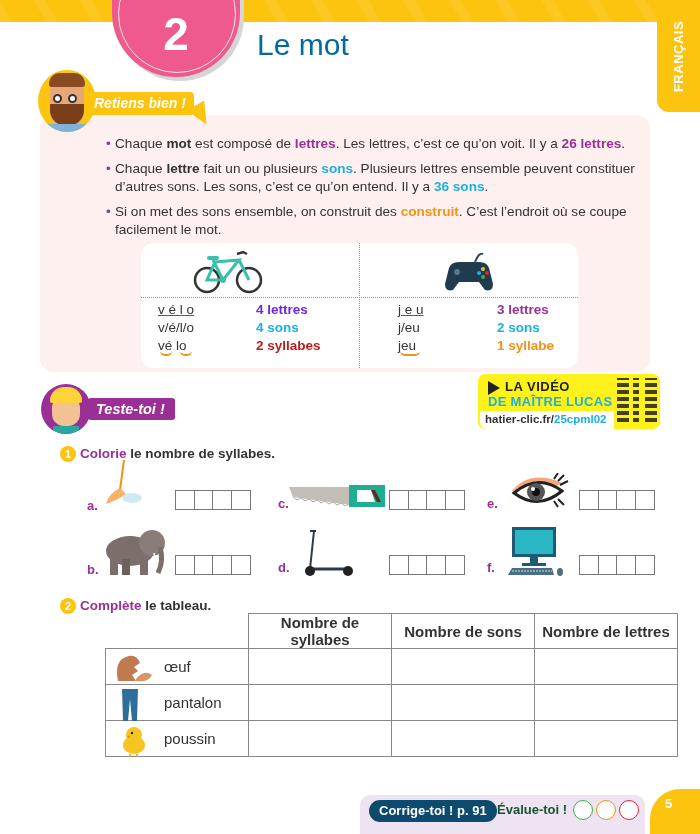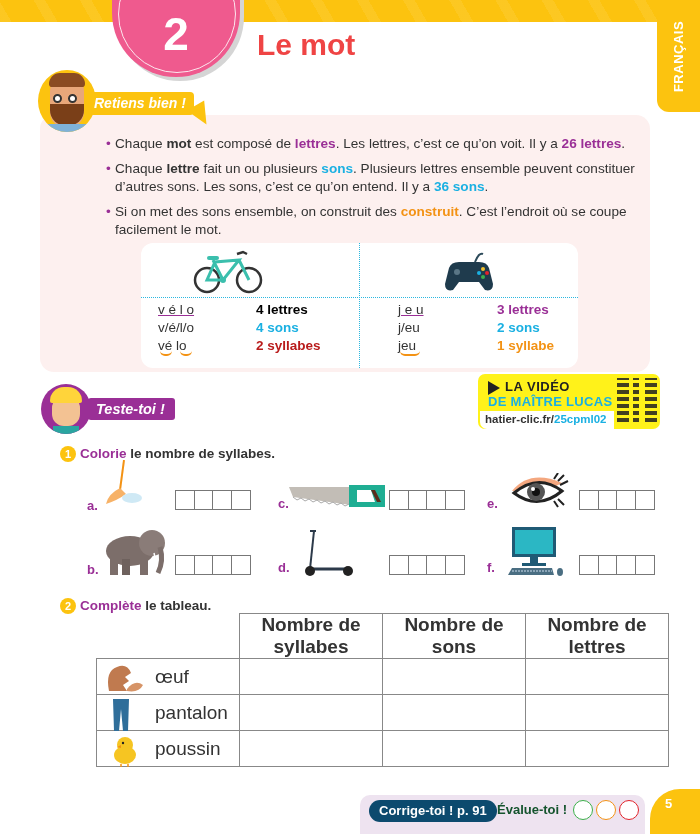--- a/index.html
+++ b/index.html
@@ -10,21 +10,21 @@
   .top-band::after { content: ""; position: absolute; left: 0; right: 0; top: 0; bottom: 0;
     background: repeating-linear-gradient(60deg, rgba(255,255,255,0.08) 0 10px, transparent 10px 40px); }
   .side-tab { position: absolute; left: 657px; top: 0; width: 43px; height: 112px; background: #fcc30f; border-bottom-left-radius: 12px; }
   .side-tab-label { position: absolute; left: 0; top: 0; width: 43px; height: 112px; display: flex; align-items: center; justify-content: center; }
   .side-tab-label span { transform: rotate(-90deg); color: #fff; font-weight: bold; font-size: 13px; letter-spacing: 0.5px; white-space: nowrap; }
 
   .chapter-badge { position: absolute; left: 112px; top: -15px; width: 128px; height: 92px; }
   .chapter-circle { position: absolute; left: 0; top: 0; width: 128px; height: 92px; border-radius: 0 0 64px 64px; background: #ef5a8e; box-shadow: 4px 4px 0 #d5d5d5; overflow: hidden; }
   .chapter-circle::before { content: ""; position: absolute; left: 6px; top: -30px; width: 116px; height: 116px; border-radius: 50%; border: 1.5px solid rgba(255,255,255,0.85); }
   .chapter-num { position: absolute; left: 0; top: 22px; width: 128px; text-align: center; color: #fff; font-weight: bold; font-size: 46px; }
-  .page-title { position: absolute; left: 257px; top: 28px; font-size: 30px; font-weight: bold; color: #ef4444; }
+  .page-title { position: absolute; left: 257px; top: 28px; font-size: 30px; font-weight: normal; color: #0369a1; }
 
   .retiens-box { position: absolute; left: 40px; top: 115px; width: 610px; height: 257px; background: #fdf0ef; border-radius: 14px; }
   .retiens-avatar { position: absolute; left: 38px; top: 70px; width: 58px; height: 62px; border-radius: 50%; background: #fcc30f; overflow: hidden; }
   .face { position: absolute; left: 12px; top: 6px; width: 34px; height: 52px; border-radius: 15px 15px 16px 16px; background: #e8a77a; }
   .hair { position: absolute; left: 11px; top: 3px; width: 36px; height: 14px; border-radius: 14px 14px 4px 4px; background: #8a4b22; }
   .beard { position: absolute; left: 12px; top: 34px; width: 34px; height: 22px; border-radius: 0 0 16px 16px; background: #7a3f18; }
   .eye { position: absolute; top: 24px; width: 9px; height: 9px; border-radius: 50%; background: #fff; border: 2px solid #333; }
   .shirt { position: absolute; left: 8px; top: 54px; width: 42px; height: 12px; background: #7fb2d8; }
   .retiens-ribbon { position: absolute; left: 88px; top: 92px; height: 23px; padding: 0 8px 0 6px; background: #fcc30f; border-radius: 4px; color: #fff; font-weight: bold; font-style: italic; font-size: 14px; line-height: 23px; }
   .ribbon-arrow { position: absolute; left: 191px; top: 104px; width: 0; height: 0; border-left: 10px solid transparent; border-right: 10px solid transparent; border-top: 22px solid #fcc30f; transform: rotate(-30deg); }
@@ -65,21 +65,21 @@
   .step-num { position: absolute; width: 16px; height: 16px; border-radius: 50%; background: #fcc30f; color: #fff; font-size: 11px; font-weight: bold; text-align: center; line-height: 16px; }
   .step-text { position: absolute; font-size: 13.5px; font-weight: bold; color: #333; }
   .step-text .verb { color: #9a2f96; }
 
   .item-letter { position: absolute; font-size: 13px; font-weight: bold; color: #9a2f96; }
   .boxes { position: absolute; display: flex; }
   .boxes div { width: 20px; height: 20px; border: 1.2px solid #777; margin-left: -1.2px; background: #fff; }
 
   .img { position: absolute; }
 
-  .tbl { position: absolute; left: 96px; top: 613px; border-collapse: collapse; font-size: 19px; }
+  .tbl { position: absolute; left: 105px; top: 613px; border-collapse: collapse; font-size: 15px; }
   .tbl th { font-weight: bold; color: #333; height: 24px; border: 1px solid #888; padding: 0 4px; }
   .tbl td { border: 1px solid #888; height: 36px; color: #333; }
   .tbl .blank-head { border: none; border-right: 1px solid #888; border-bottom: 1px solid #888; }
   .row-label { position: relative; width: 143px; padding-left: 58px; }
   .row-icon { position: absolute; left: 8px; top: 4px; }
 
   .footer-bar { position: absolute; left: 360px; top: 795px; width: 285px; height: 39px; background: #eee3f0; border-radius: 10px 10px 0 0; }
   .corrige { position: absolute; left: 369px; top: 800px; height: 22px; padding: 0 10px; border-radius: 11px; background: #0c4a6e; color: #fff; font-weight: bold; font-size: 13px; line-height: 22px; }
   .evalue { position: absolute; left: 497px; top: 802px; font-size: 13px; font-weight: bold; color: #14532d; }
   .eval-circle { position: absolute; top: 800px; width: 20px; height: 20px; border-radius: 50%; background: #fff; border: 1.5px solid; }
@@ -144,21 +144,21 @@
     <circle cx="42" cy="21" r="2" fill="#f2c12e"></circle>
       <circle cx="46" cy="25" r="2" fill="#e2232a"></circle>
     <circle cx="38" cy="25" r="2" fill="#1ab0e2"></circle>
       <circle cx="42" cy="29" r="2" fill="#3cb04a"></circle>
   </svg>
   <div class="ex-divider-h"></div>
   <div class="ex-divider-v"></div>
 
   <div class="ex-col" style="left:17px">
     <div class="ex-word ul-p" style="top:0">v é l o</div>
-    <div class="ex-val" style="top:0;left:98px;color:#000000">4 lettres</div>
+    <div class="ex-val" style="top:0;left:98px;color:#6d28d9">4 lettres</div>
     <div class="ex-word" style="top:18px">v/é/l/o</div>
     <div class="ex-val" style="top:18px;left:98px;color:#1ab0e2">4 sons</div>
     <div class="ex-word" style="top:36px">vé lo</div>
     <div class="ex-val" style="top:36px;left:98px;color:#b91c1c">2 syllabes</div>
     <div class="arc" style="position:absolute;left:2px;top:50px;width:12px;height:5px"></div>
     <div class="arc" style="position:absolute;left:22px;top:50px;width:12px;height:5px"></div>
   </div>
 
   <div class="ex-col" style="left:257px">
     <div class="ex-word ul-p" style="top:0">j e u</div>

